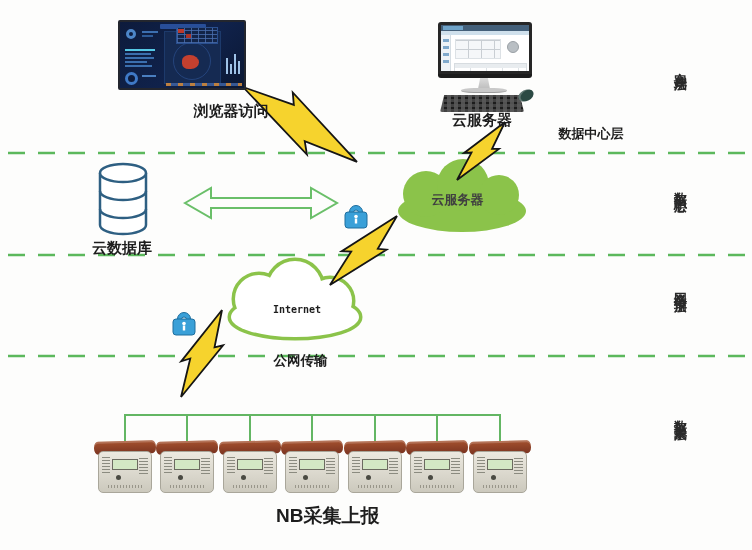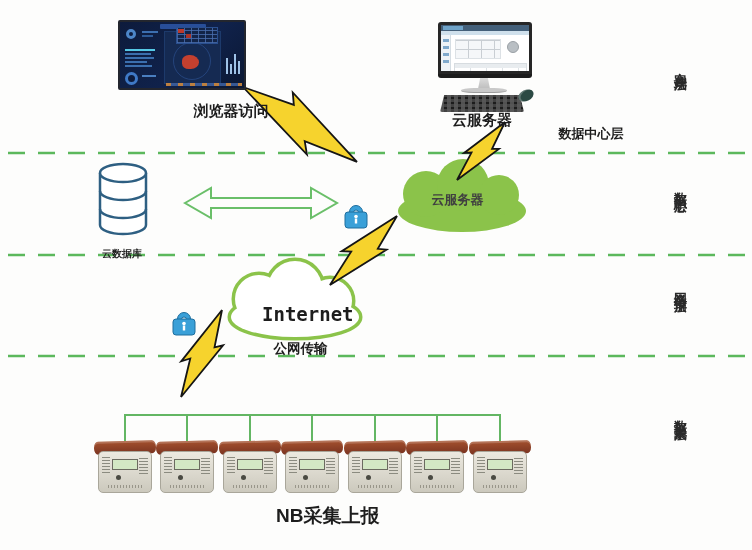--- a/index.html
+++ b/index.html
@@ -272,24 +272,24 @@
         <div class="ltxt"></div>
         <div class="rtxt"></div>
         <div class="btn"></div>
         <div class="code"></div>
       </div>
     </div>
 
   <div class="lbl" style="left:186px;top:103px;width:90px;font-size:15px">浏览器访问</div>
   <div class="lbl" style="left:446px;top:112px;width:72px;font-size:15px">云服务器</div>
   <div class="lbl" style="left:551px;top:127px;width:80px;font-size:13px">数据中心层</div>
-  <div class="lbl" style="left:86px;top:248px;width:72px;font-size:10px">云数据库</div>
+  <div class="lbl" style="left:86px;top:240px;width:72px;font-size:15px">云数据库</div>
   <div class="lbl" style="left:415px;top:193px;width:85px;font-size:13px;color:#404040">云服务器</div>
-  <div class="lbl" style="left:262px;top:304px;width:70px;font-size:19px;font-family:'DejaVu Sans Mono',monospace">Internet</div>
-  <div class="lbl" style="left:269px;top:342px;width:63px;font-size:13.5px">公网传输</div>
+  <div class="lbl" style="left:262px;top:304px;width:70px;font-size:10px;font-family:'DejaVu Sans Mono',monospace">Internet</div>
+  <div class="lbl" style="left:269px;top:354px;width:63px;font-size:13.5px">公网传输</div>
   <div class="lbl" style="left:276px;top:506px;width:100px;font-size:19px">NB采集上报</div>
 
   <div class="layer-lbl" style="top:62px">客户端层</div>
   <div class="layer-lbl" style="top:182px">数据中心层</div>
   <div class="layer-lbl" style="top:282px">网络传输层</div>
   <div class="layer-lbl" style="top:410px">数据采集层</div>
 
 </div>
 
 </body></html>

